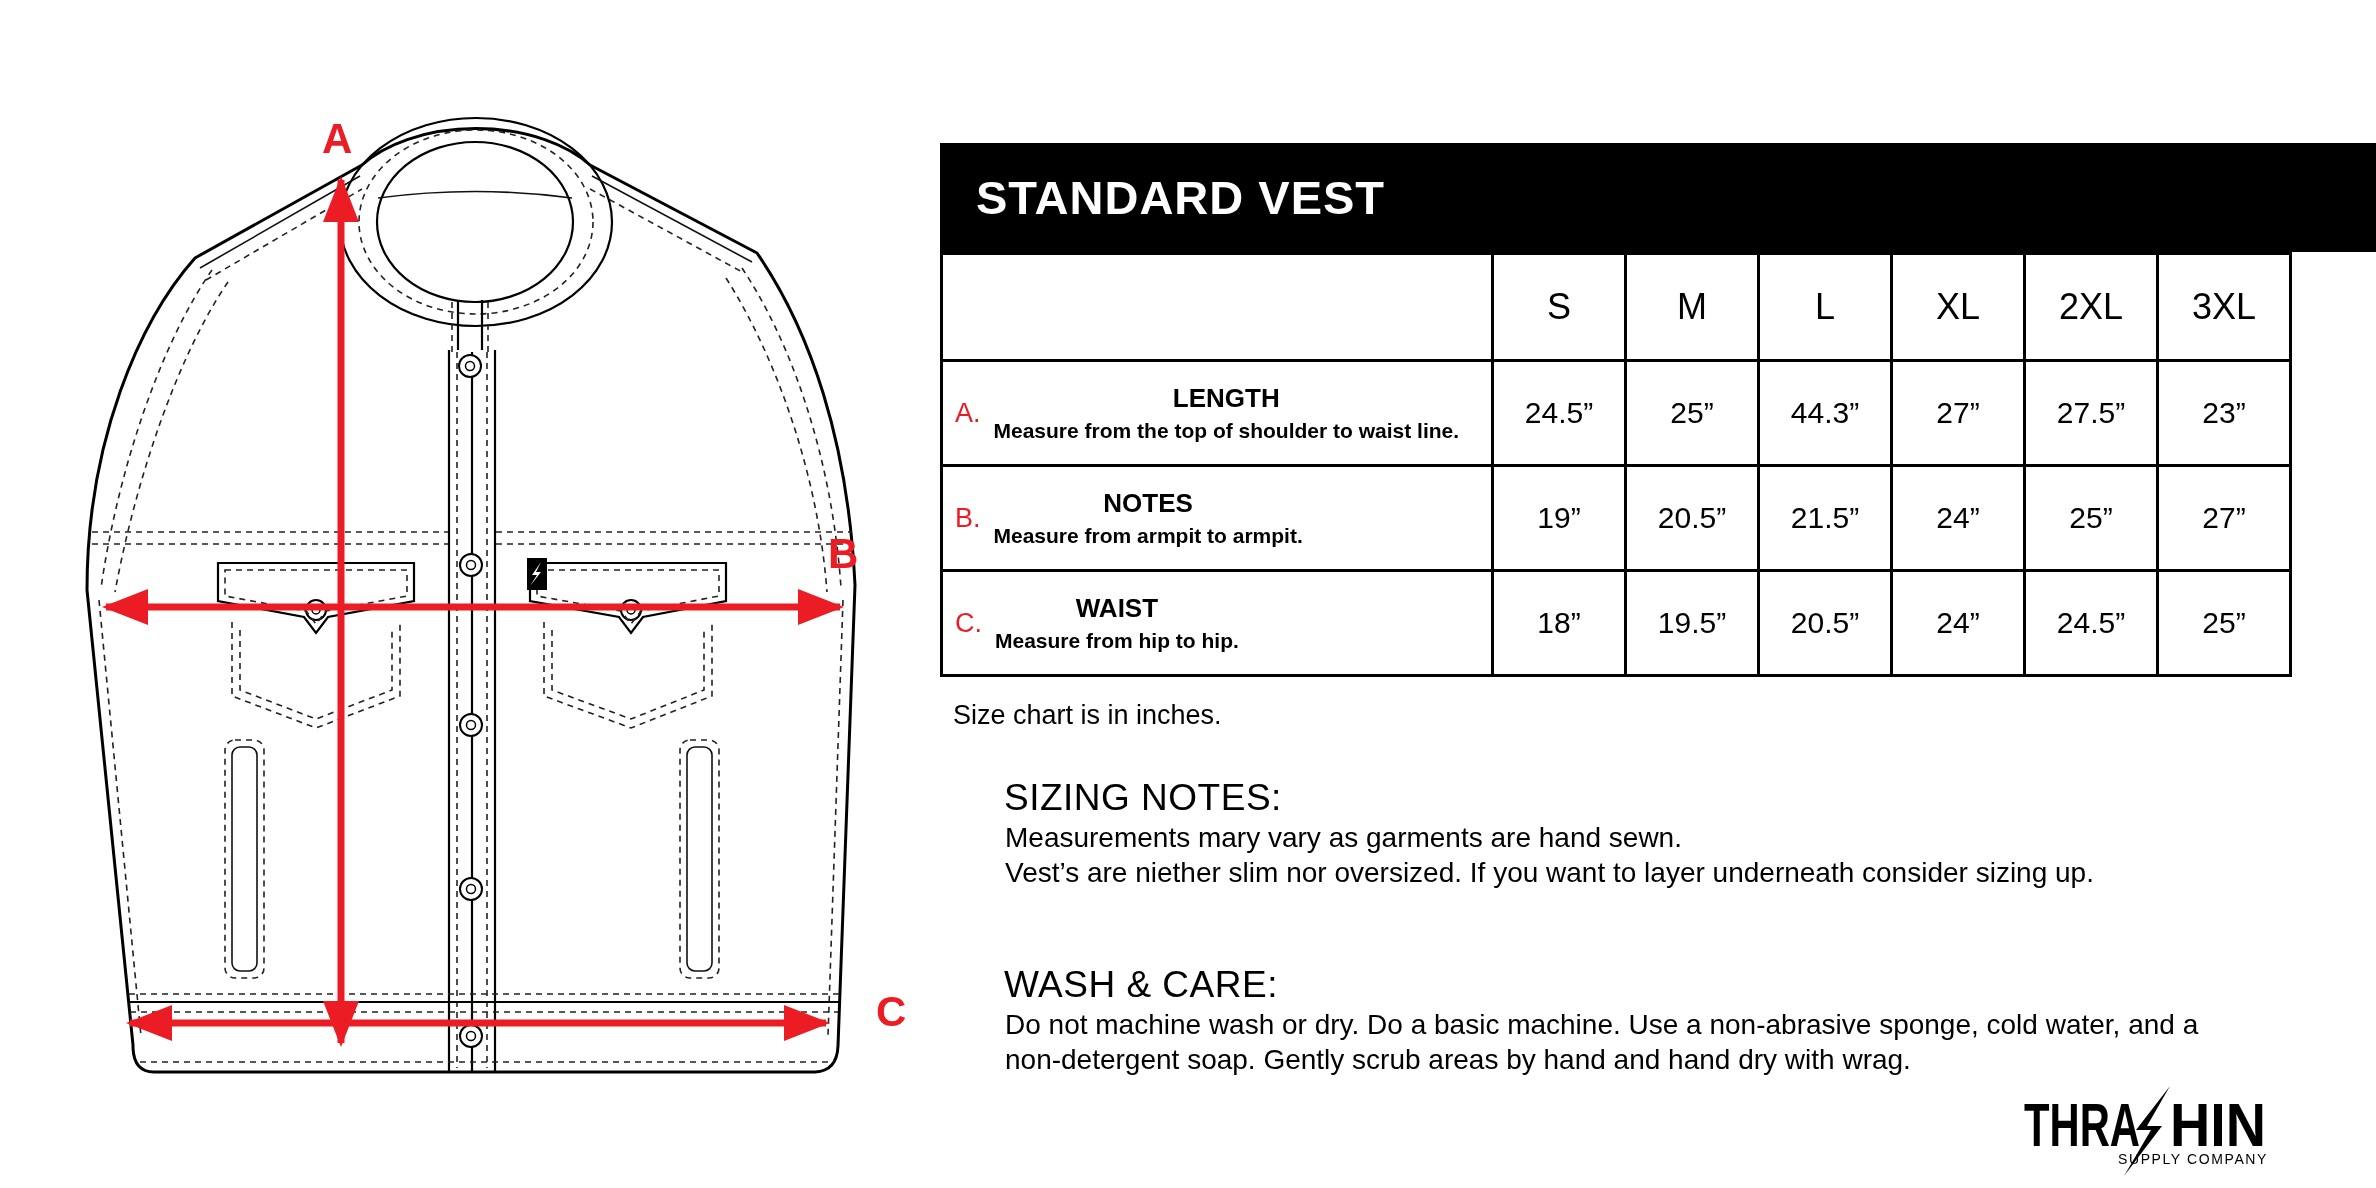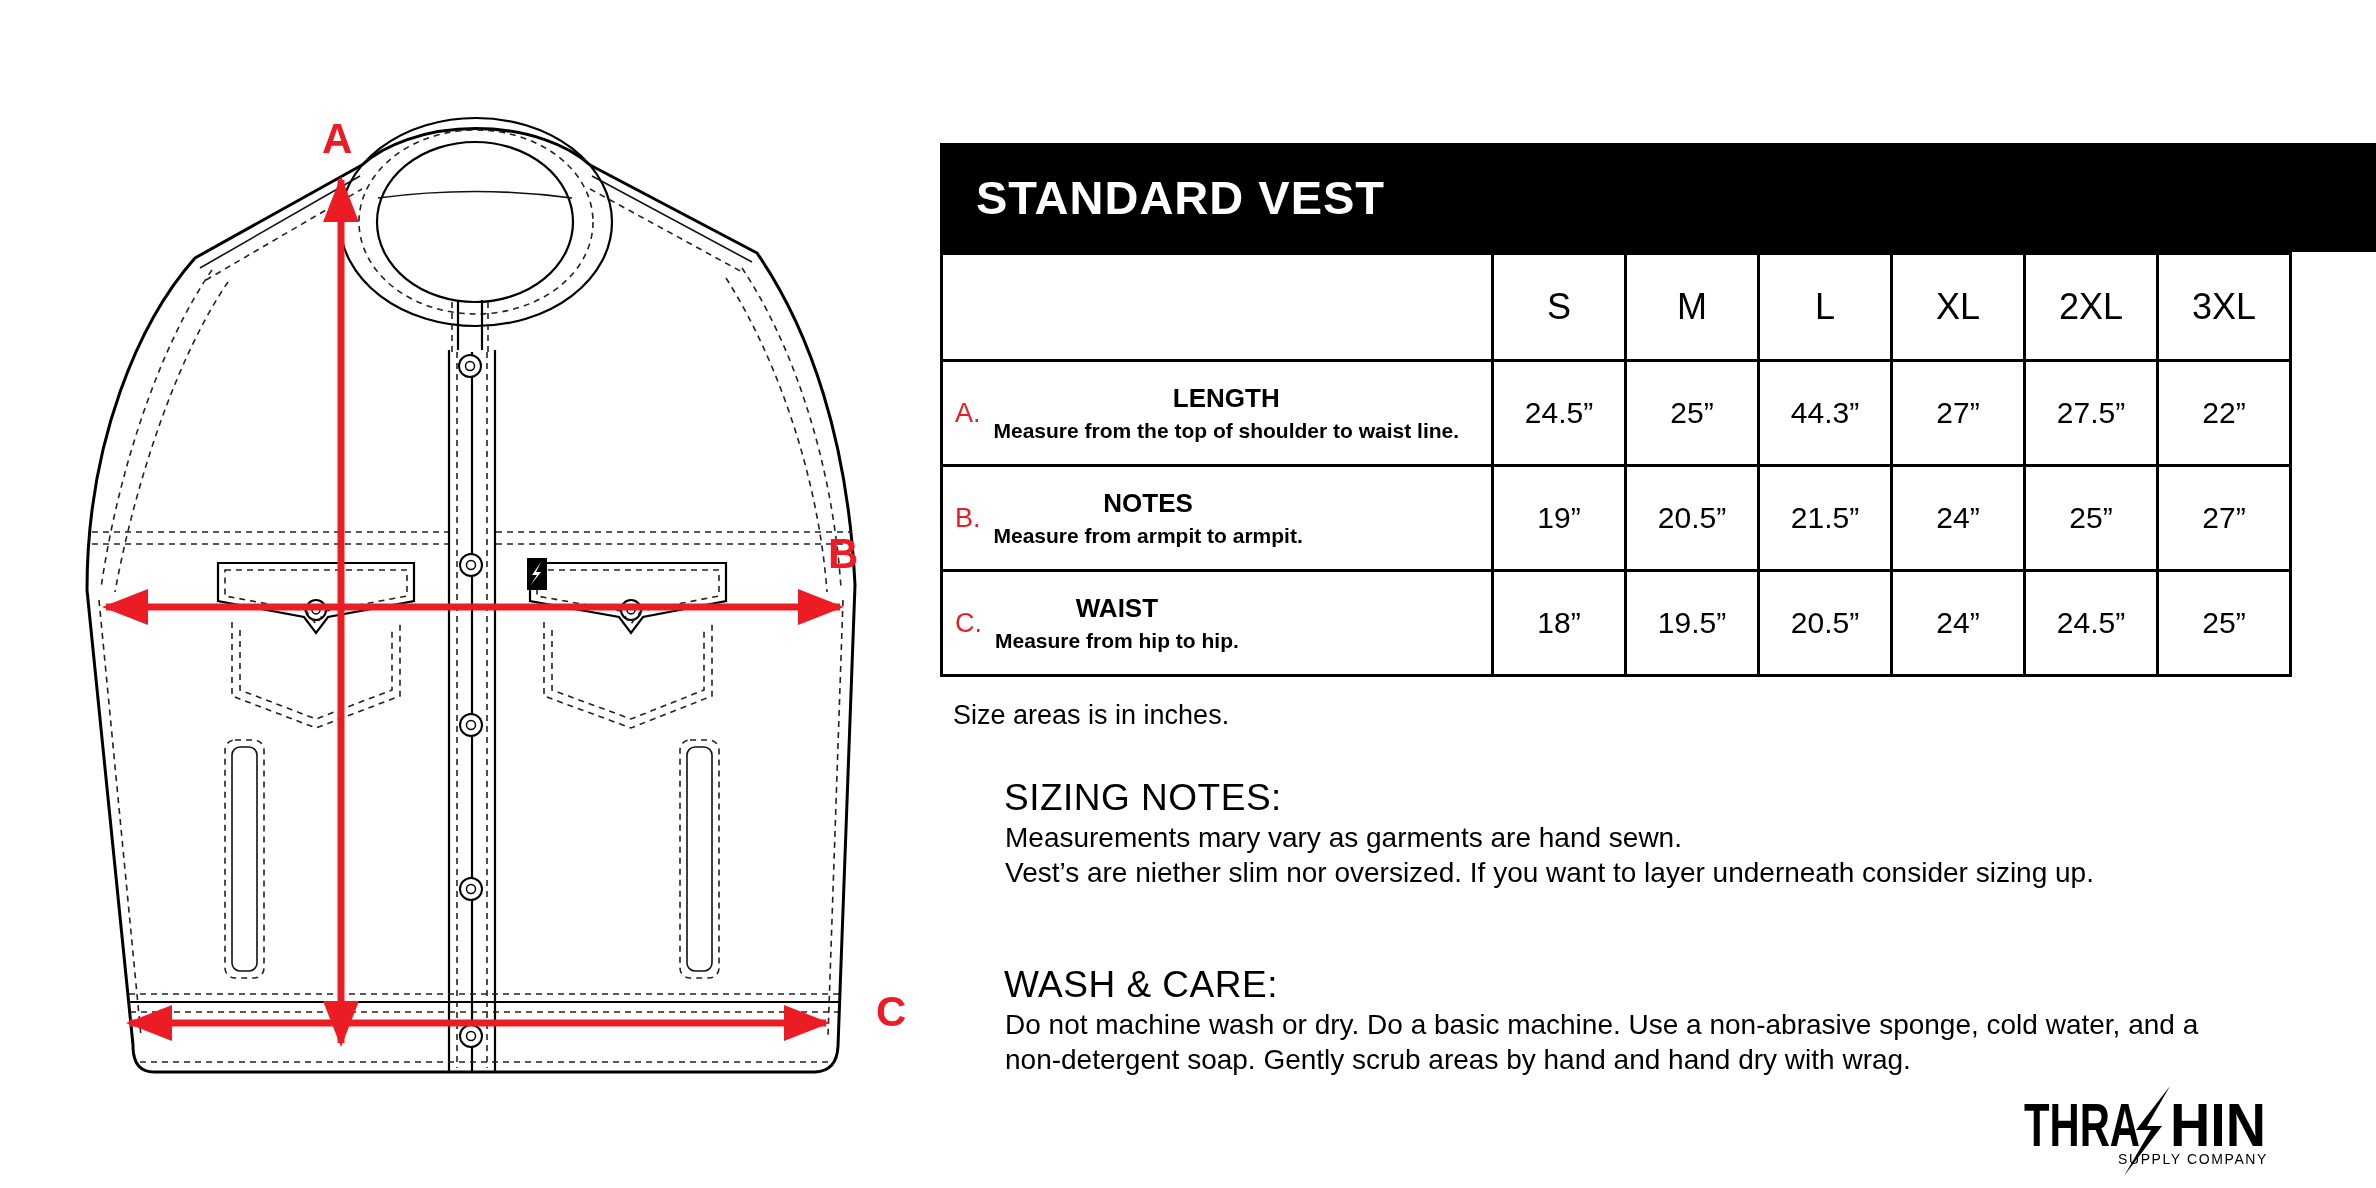--- a/index.html
+++ b/index.html
@@ -201,21 +201,21 @@
           <span class="row-name" style="display:block">LENGTH</span>
           <span class="row-desc" style="display:block">Measure from the top of shoulder to waist line.</span>
         </span>
       </div>
     </td>
     <td>24.5”</td>
     <td>25”</td>
     <td>44.3”</td>
     <td>27”</td>
     <td>27.5”</td>
-    <td>22”</td>
+    <td>23”</td>
   </tr>
   <tr class="data-row">
     <td class="label-cell">
       <div class="label-wrap">
         <span class="row-letter">B.</span>
         <span>
           <span class="row-name" style="display:block">NOTES</span>
           <span class="row-desc" style="display:block">Measure from armpit to armpit.</span>
         </span>
       </div>
@@ -240,21 +240,21 @@
     <td>18”</td>
     <td>19.5”</td>
     <td>20.5”</td>
     <td>24”</td>
     <td>24.5”</td>
     <td>25”</td>
   </tr>
   </tbody>
 </table>
 
-<div class="abs footnote">Size areas is in inches.</div>
+<div class="abs footnote">Size chart is in inches.</div>
 
 <div class="abs sec-title" id="sizing-title">SIZING NOTES:</div>
 <div class="abs sec-body" id="sizing-body">Measurements mary vary as garments are hand sewn.
 Vest’s are niether slim nor oversized. If you want to layer underneath consider sizing up.</div>
 
 <div class="abs sec-title" id="care-title">WASH &amp; CARE:</div>
 <div class="abs sec-body" id="care-body">Do not machine wash or dry. Do a basic machine. Use a non-abrasive sponge, cold water, and a
 non-detergent soap. Gently scrub areas by hand and hand dry with wrag.</div>
 
 <svg id="logo" class="abs" width="280" height="100" viewBox="0 0 280 100" xmlns="http://www.w3.org/2000/svg">

